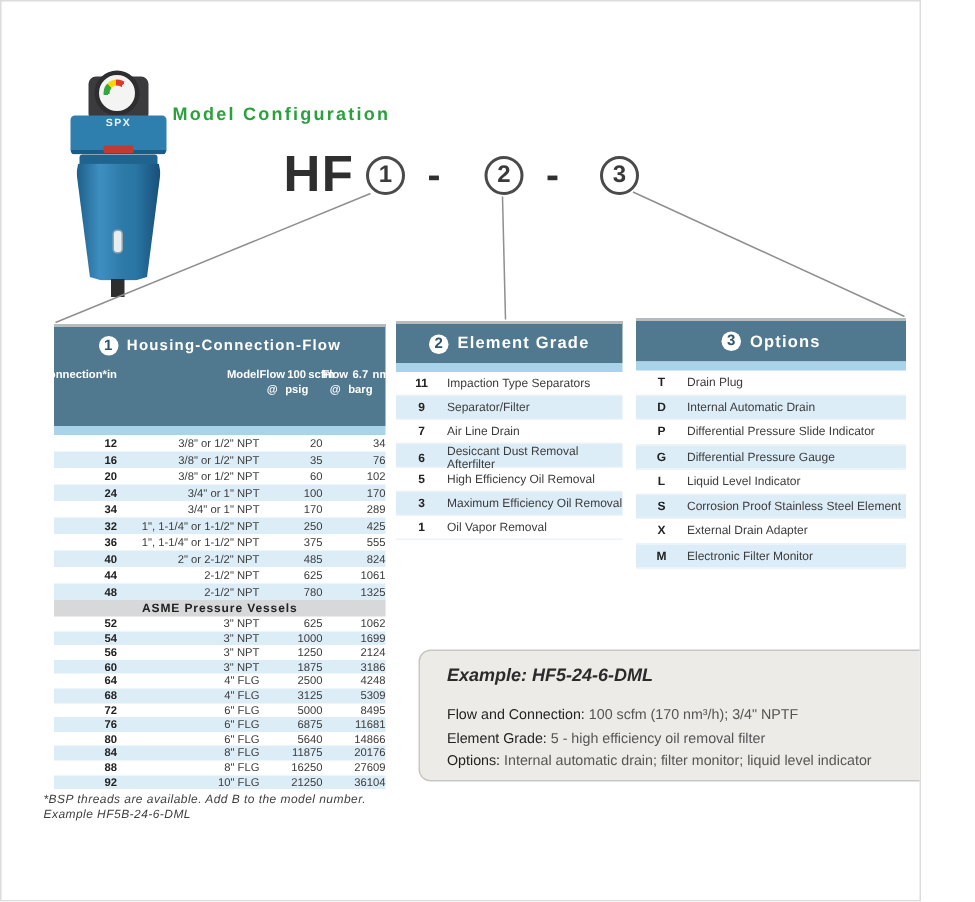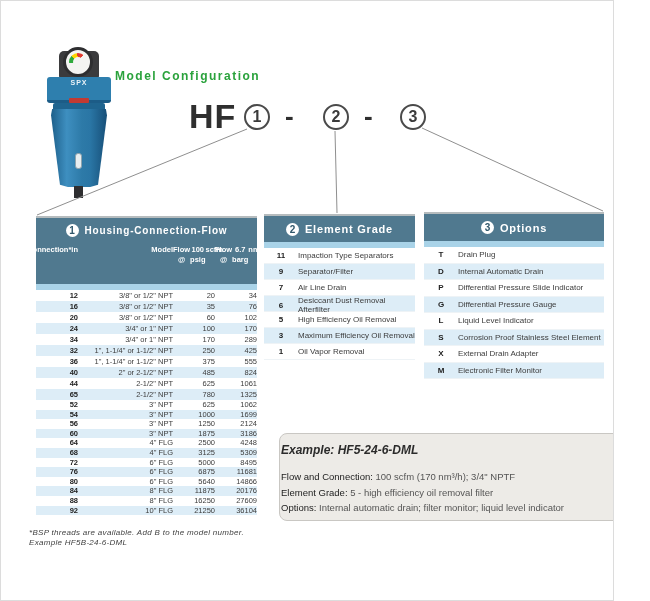--- a/index.html
+++ b/index.html
@@ -60,21 +60,21 @@
   .t2 .tbl-head{height:26px;font-size:11px;}
   .t3{left:423px;top:211px;width:180px;}
   .t3 .tbl-head{height:27px;font-size:11px;}
   .code-row{display:grid;grid-template-columns:34px 1fr;align-items:center;font-size:8px;color:#3c3c3c;border-bottom:1px solid #eef3f6;}
   .code-row .code{font-weight:bold;color:#222;text-align:center;}
   .t2 .code-row{height:15px;}
   .t3 .code-row{height:15.5px;}
   .code-rows .code-row:nth-child(even){background:#ddedf7;}
   
   .example{position:absolute;left:278px;top:432px;width:368px;height:88px;background:#edebe7;
-    border:1px solid #c9c7c3;border-radius:8px;box-sizing:border-box;padding:9px 1px;}
+    border:1px solid #c9c7c3;border-radius:8px;box-sizing:border-box;padding:9px 18px;}
   .ex-title{font-size:12px;font-weight:bold;font-style:italic;color:#2b2b2b;margin-bottom:12px;}
   .ex-line{font-size:9.5px;line-height:15.5px;color:#555;}
   .ex-label{font-weight:normal;color:#222;}
 </style>
 </head>
 <body>
 
 <div class="frame">
 
   <div class="product">
@@ -181,26 +181,27 @@
           <div class="c-scfm">485</div>
           <div class="c-nm3h">824</div>
         </div>
         <div class="t1-row">
           <div class="c-model">44</div>
           <div class="c-conn">2-1/2" NPT</div>
           <div class="c-scfm">625</div>
           <div class="c-nm3h">1061</div>
         </div>
         <div class="t1-row">
-          <div class="c-model">65</div>
+          <div class="c-model">48</div>
           <div class="c-conn">2-1/2" NPT</div>
           <div class="c-scfm">780</div>
           <div class="c-nm3h">1325</div>
         </div>
       </div>
+    <div class="asme">ASME Pressure Vessels</div>
     <div class="t1-rows t1-rows2">
         <div class="t1-row">
           <div class="c-model">52</div>
           <div class="c-conn">3" NPT</div>
           <div class="c-scfm">625</div>
           <div class="c-nm3h">1062</div>
         </div>
         <div class="t1-row">
           <div class="c-model">54</div>
           <div class="c-conn">3" NPT</div>

